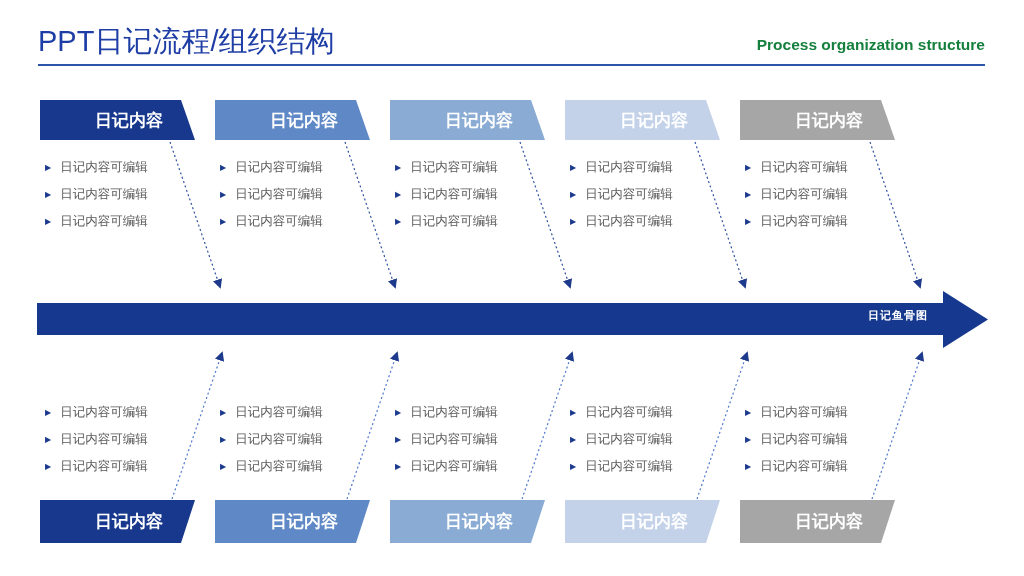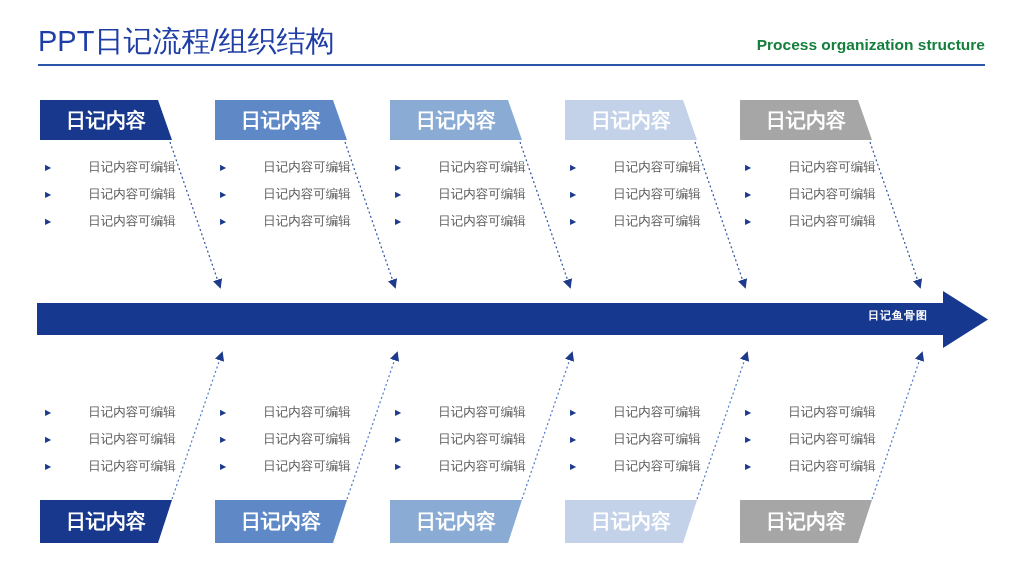--- a/index.html
+++ b/index.html
@@ -4,28 +4,28 @@
 <style>
   html,body{margin:0;padding:0;background:#fff;}
   body{width:1024px;height:576px;position:relative;overflow:hidden;
        font-family:"Liberation Sans","DejaVu Sans",sans-serif;}
   .abs{position:absolute;}
   
   #page-title{left:38px;top:22px;font-size:29px;font-weight:400;color:#1e3ea6;letter-spacing:0;}
   #page-subtitle{left:600px;top:36px;width:385px;text-align:right;font-size:15.5px;font-weight:700;color:#15803d;}
   #title-rule{left:38px;top:64px;width:947px;height:2px;background:#2b55a8;}
   
-  .stage{width:132px;color:#fff;font-size:20px;font-weight:700;display:flex;align-items:center;justify-content:center;}
+  .stage{width:132px;color:#fff;font-size:17px;font-weight:700;display:flex;align-items:center;justify-content:center;padding-left:23px;}
   .stage.top{height:40px;clip-path:polygon(0 0,calc(100% - 14px) 0,100% 100%,0 100%);}
   .stage.bottom{height:43px;clip-path:polygon(0 0,100% 0,calc(100% - 14px) 100%,0 100%);}
   
   .list{width:150px;margin:0;padding:0;list-style:none;}
   .list li{height:27px;display:flex;align-items:center;padding-left:5px;}
   .bullet{font-size:8px;color:#1b3a8e;margin-right:9px;line-height:1;}
-  .itext{font-size:12.5px;color:#595959;white-space:nowrap;margin-left:28px;}
+  .itext{font-size:12.5px;color:#595959;white-space:nowrap;}
   
   #bone-layer{left:0;top:0;width:1024px;height:576px;pointer-events:none;}
   #spine-label{left:839px;top:308px;width:118px;text-align:center;font-size:11px;font-weight:700;color:#ffffff;letter-spacing:1px;}
 </style>
 </head>
 <body>
 
 <div class="abs" id="page-title">PPT日记流程/组织结构</div>
 <div class="abs" id="page-subtitle">Process organization structure</div>
 <div class="abs" id="title-rule" style="background: rgb(43, 85, 168);"></div>

